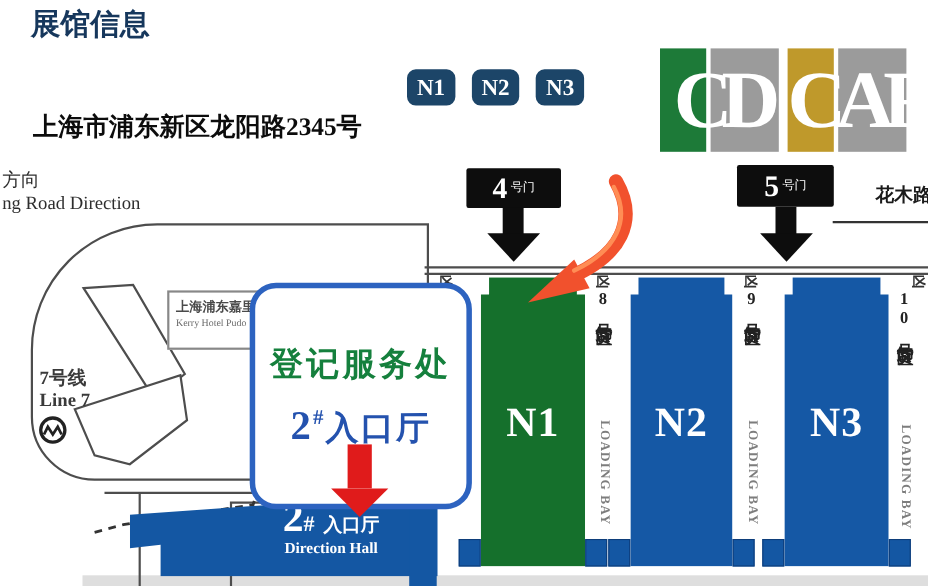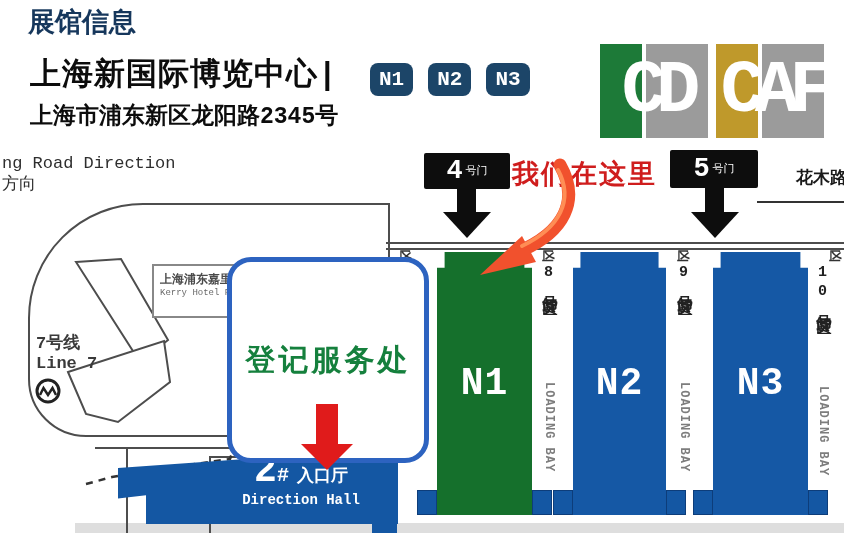--- a/index.html
+++ b/index.html
@@ -1,17 +1,17 @@
 <!DOCTYPE html>
 <html><head>
 <meta charset="utf-8">
 <style>
   html,body{margin:0;padding:0;background:#fff;}
   .screen{position:relative;width:844px;height:533px;overflow:hidden;background:#ffffff;
-          font-family:Liberation Mono, monospace;}
+          font-family:Liberation Serif, serif;}
   .abs{position:absolute;}
 
   
   .page-title{left:28px;top:4px;font-size:27px;font-weight:bold;color:#16375c;}
   .venue-name{left:30px;top:53px;font-size:31px;font-weight:bold;color:#0c0c0c;letter-spacing:1px;}
   .badge-row{left:370px;top:63px;display:flex;gap:15px;}
   .badge{background:#1c4568;color:#fff;font-weight:bold;font-size:21px;line-height:1;
          padding:6px 9px;border-radius:8px;}
   .venue-address{left:30px;top:100px;font-size:23px;font-weight:bold;color:#0c0c0c;}
 
@@ -99,21 +99,20 @@
 
   svg.overlay{position:absolute;left:0;top:140px;z-index:1;}
   svg.orange{position:absolute;left:440px;top:140px;z-index:6;}
 </style>
 </head>
 <body>
 
 <div class="screen">
 
   <div class="abs page-title">展馆信息</div>
-  <div class="abs venue-name">上海新国际博览中心|</div>
   <div class="abs badge-row">
     <span class="badge">N1</span>
     <span class="badge">N2</span>
     <span class="badge">N3</span>
   </div>
   <div class="abs venue-address">上海市浦东新区龙阳路2345号</div>
 
   <div class="abs logo logo-caf">
     <div class="block b1"></div>
     <div class="block b2"></div>
@@ -144,25 +143,24 @@
 
     <g>
       <circle cx="48" cy="251" r="11" fill="none" stroke="#222" stroke-width="3"></circle>
       <path d="M40,255 l3.5,-7 4.5,7 4.5,-7 3.5,7" fill="none" stroke="#222" stroke-width="2.5"></path>
     </g>
   </svg>
 
   <div class="abs station-outline"></div>
 
   <div class="abs road-left">
+    <div>方向</div>
     <div>ng Road Direction</div>
-    <div>方向</div>
   </div>
   <div class="abs huamu">花木路/ Hu</div>
-  <div class="abs we-are-here">我们在这里</div>
 
   <div class="abs gate gate4">
     <span class="num">4</span>
     <span class="suf">号门</span>
   </div>
   <div class="abs gate-arrow-stem" style="left:457px;top:189px;height:24px;"></div>
   <div class="abs gate-arrow-head" style="left:443px;top:212px;"></div>
 
   <div class="abs gate gate5">
     <span class="num">5</span>
@@ -208,20 +206,23 @@
   <span class="abs dock-glyph" style="left:676px;top:247px;">凶</span>
   <span class="abs vtext-cn" style="left:673px;top:264px;">9号卸货区</span>
   <span class="abs vtext-en" style="left:677px;top:382px;">LOADING BAY</span>
 
   <span class="abs dock-glyph" style="left:828px;top:247px;">凶</span>
   <span class="abs vtext-cn" style="left:812px;top:264px;">10号卸货区</span>
   <span class="abs vtext-en" style="left:816px;top:386px;">LOADING BAY</span>
 
   <div class="abs callout">
     <div class="l1">登记服务处</div>
+    <div class="l2">
+      <span class="num">2</span><span class="hash">#</span><span>入口厅</span>
+    </div>
   </div>
 
   <div class="abs entrance">
     <div class="txt">
       <div class="row">
         <span class="num">2</span>
           <span class="hash">#</span>
           <span class="cn">入口厅</span>
       </div>
       <div class="en">Direction Hall</div>

